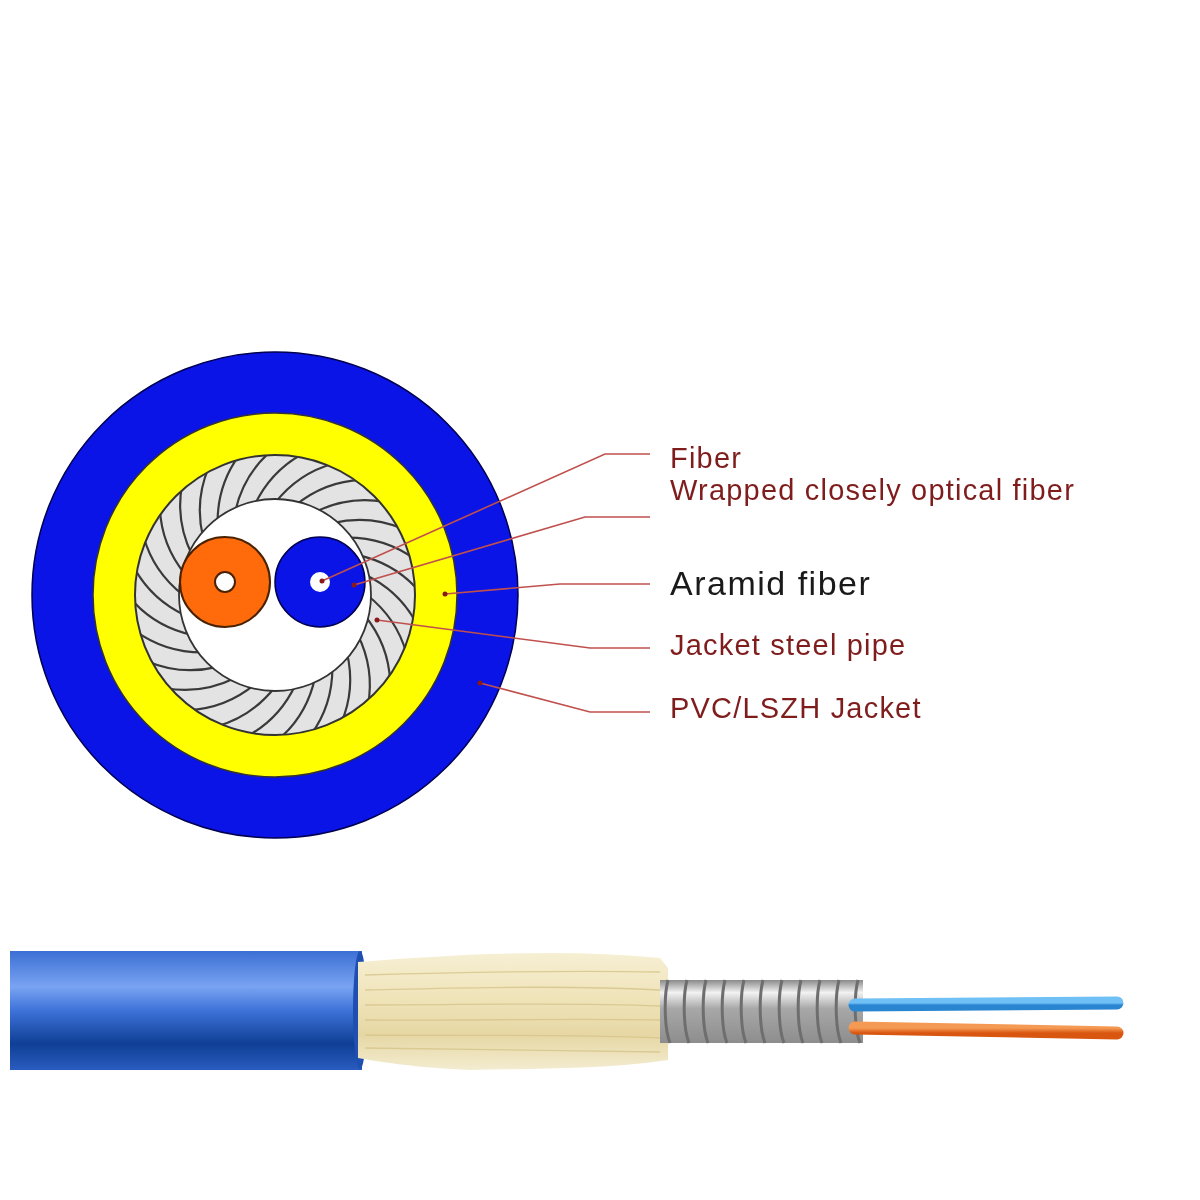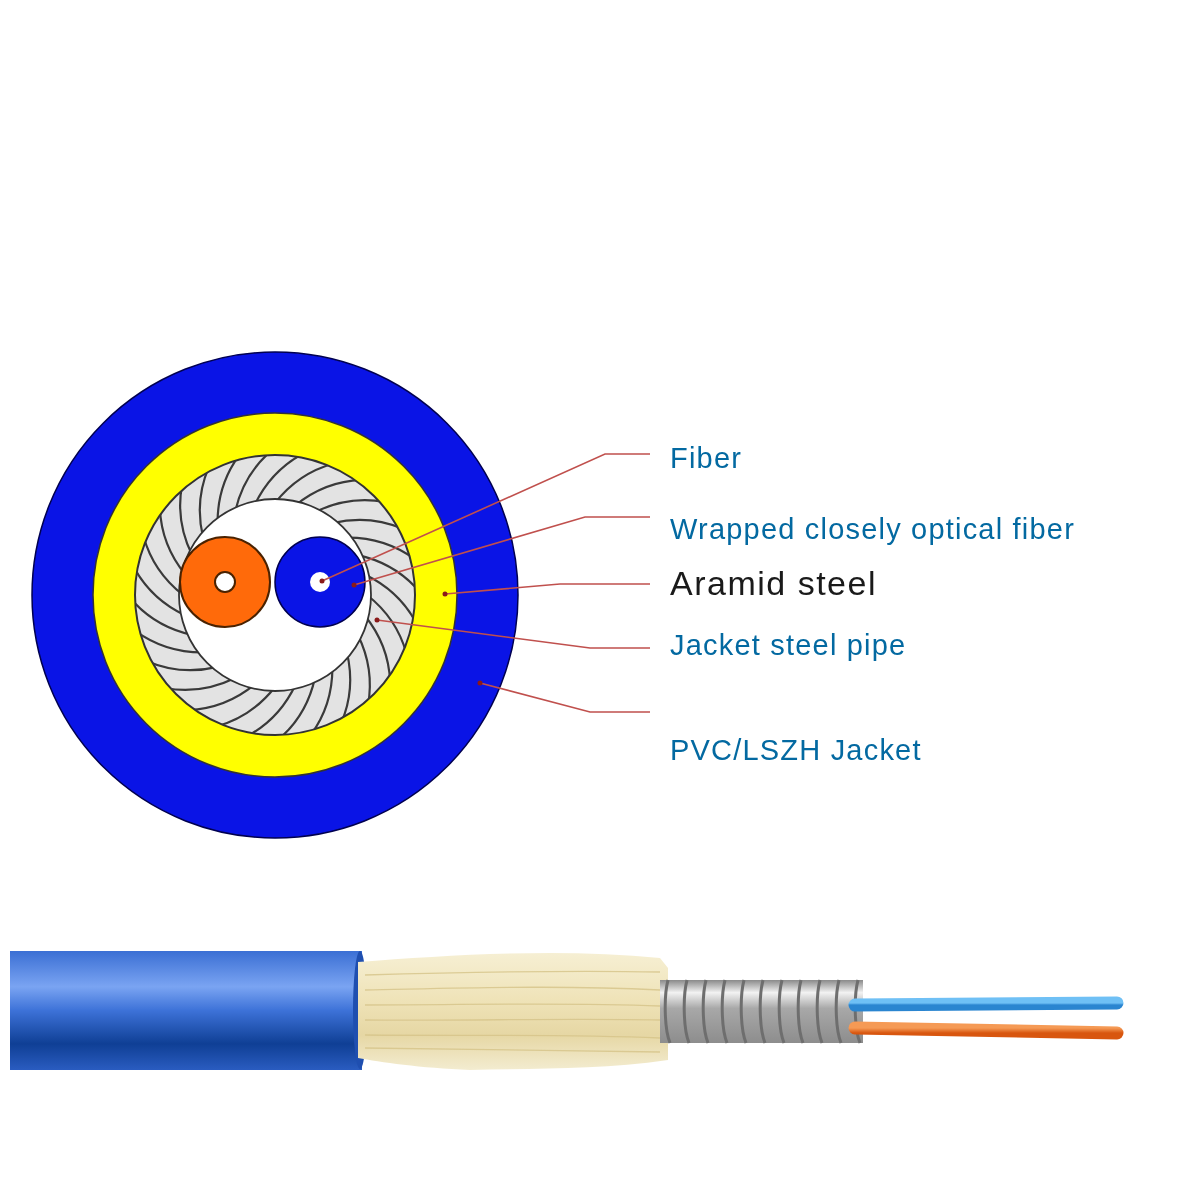--- a/index.html
+++ b/index.html
@@ -1,19 +1,19 @@
 <!DOCTYPE html>
 <html><head>
 <meta charset="utf-8">
 <style>
   html, body { margin:0; padding:0; background:#ffffff; }
   body { width:1200px; height:1200px; position:relative; overflow:hidden;
          font-family:"Liberation Sans", "DejaVu Sans", sans-serif; }
   #diagram { position:absolute; left:0; top:0; width:1200px; height:1200px; }
-  .label { position:absolute; left:670px; color:#0369a1; font-size:29px;
+  .label { position:absolute; left:670px; color:#7f1d1d; font-size:29px;
            letter-spacing:1.2px; white-space:nowrap; line-height:1; }
   .label.big { font-size:34px; color:#1a1a1a; letter-spacing:1.5px; }
 </style>
 </head>
 <body>
 
 <svg id="diagram" viewBox="0 0 1200 1200" xmlns="http://www.w3.org/2000/svg">
   <defs>
     <linearGradient id="jacketGrad" x1="0" y1="0" x2="0" y2="1">
       <stop offset="0" stop-color="#3b6fd4"></stop>
@@ -134,16 +134,16 @@
         <path d="M839,980 C835,995 835,1028 841,1043"></path>
         <path d="M858,980 C854,995 854,1028 860,1043"></path>
       </g>
 
     <line x1="855" y1="1005" x2="1117" y2="1003" stroke="url(#blueFiberGrad)" stroke-width="13" stroke-linecap="round"></line>
     <line x1="855" y1="1028" x2="1117" y2="1033" stroke="url(#orangeFiberGrad)" stroke-width="13" stroke-linecap="round"></line>
   </g>
 </svg>
 
 <div class="label" style="top:444px;">Fiber</div>
-<div class="label" style="top:515px;">Wrapped closely optical fiber</div>
-<div class="label big" style="top:566px;">Aramid steel</div>
+<div class="label" style="top:476px;">Wrapped closely optical fiber</div>
+<div class="label big" style="top:566px;">Aramid fiber</div>
 <div class="label" style="top:631px;">Jacket steel pipe</div>
-<div class="label" style="top:736px;text-align:right;">PVC/LSZH Jacket</div>
+<div class="label" style="top:694px;text-align:right;">PVC/LSZH Jacket</div>
 
 </body></html>

